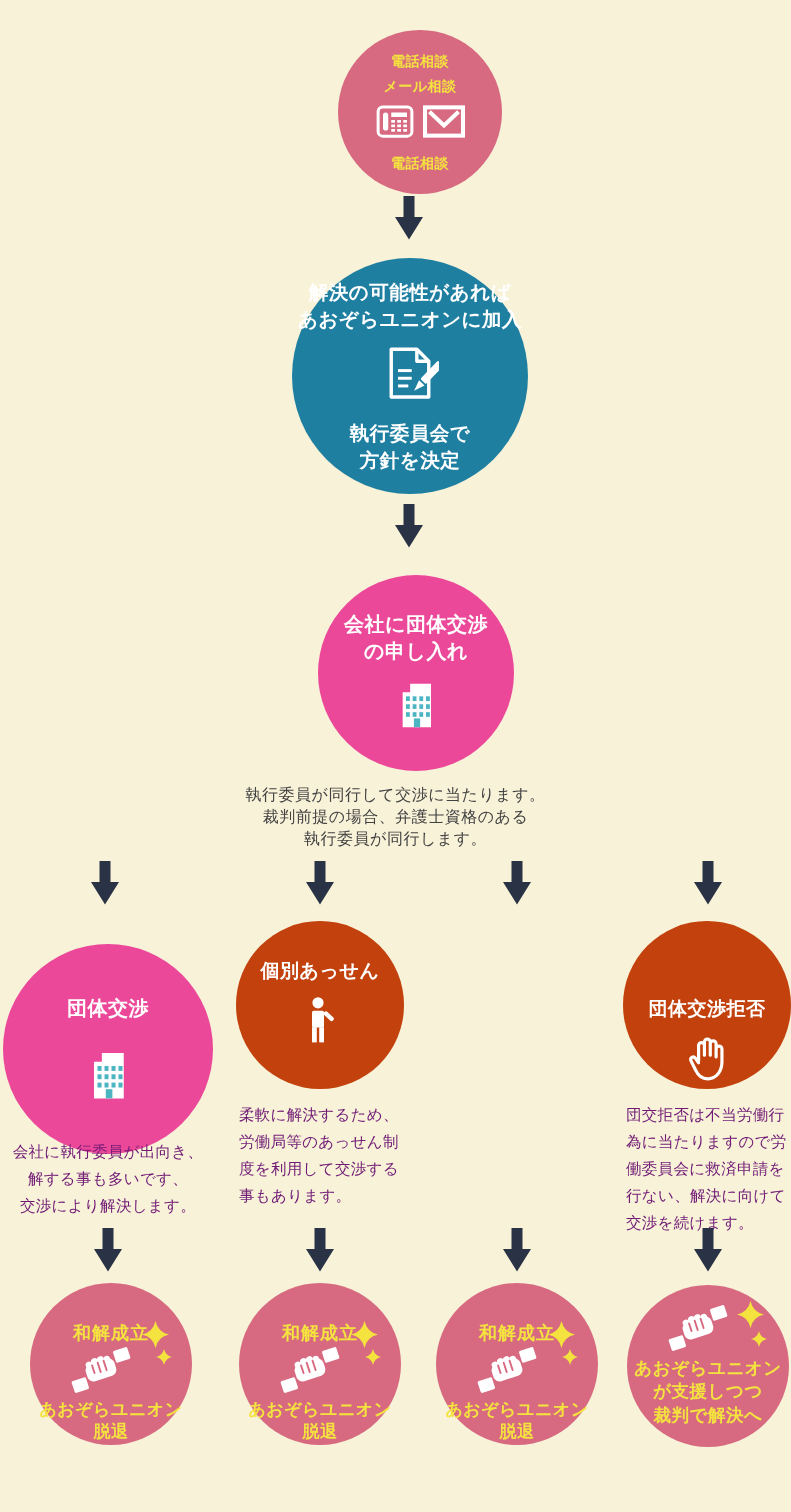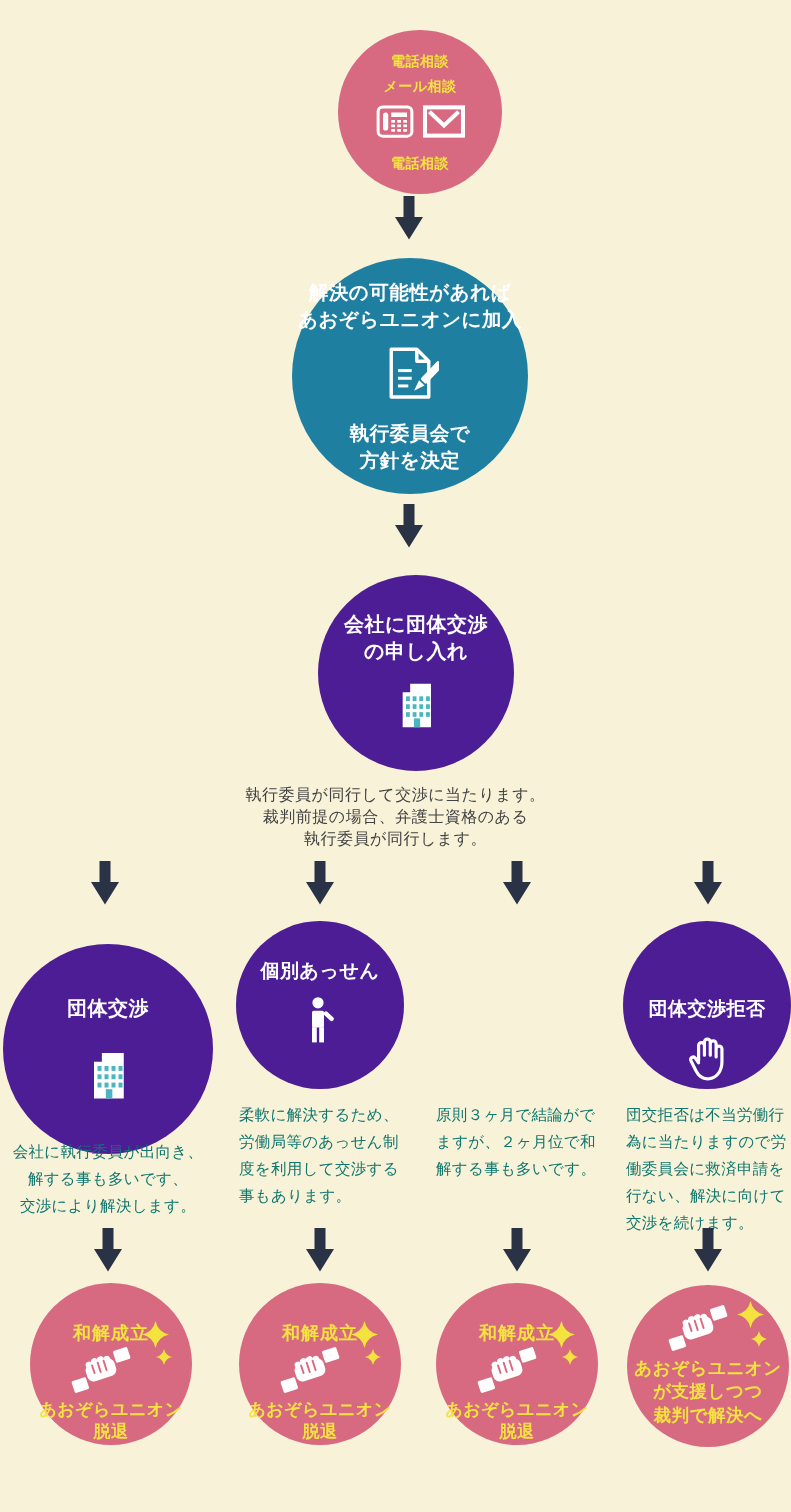--- a/index.html
+++ b/index.html
@@ -14,33 +14,33 @@
     overflow:hidden;
   }
   .circle{
     position:absolute;border-radius:50%;
     display:flex;flex-direction:column;align-items:center;justify-content:center;
     text-align:center;box-sizing:border-box;
   }
   .pre{white-space:pre-line;}
   .pink{background:#d76a80;}
   .darkteal{background:#1e7fa1;}
-  .teal{background:#4c1d95;}
-  .green{background:#4c1d95;}
+  .teal{background:#ec4899;}
+  .green{background:#c2410c;}
   .ytxt{color:#f4e33f;font-weight:700;}
   .wtxt{color:#ffffff;font-weight:700;}
   .arrow{position:absolute;width:30px;height:44px;}
   .arrow svg{display:block;width:100%;height:100%;}
   .note{
     position:absolute;left:0;top:784px;width:791px;
     text-align:center;color:#424242;font-size:16px;line-height:22px;
     letter-spacing:0.5px;
   }
   .desc{
-    position:absolute;color:#0f766e;font-size:15.5px;line-height:27px;
+    position:absolute;color:#701a75;font-size:15.5px;line-height:27px;
     letter-spacing:0.3px;
   }
   .desc.center{text-align:center;}
   
   .c1{left:338px;top:30px;width:164px;height:164px;font-size:14px;line-height:24.5px;letter-spacing:0.5px;}
   .c1 .icon-row{display:flex;align-items:center;gap:9px;margin:7px 0 5px 0;}
   .c2{left:292px;top:258px;width:236px;height:236px;font-size:19.5px;line-height:27px;letter-spacing:0.5px;}
   .c2 .mid-icon{margin:10px 0 8px 0;}
   .c3{left:318px;top:575px;width:196px;height:196px;font-size:20px;line-height:27.5px;letter-spacing:0.5px;}
   .c3 .mid-icon{margin-top:12px;}
@@ -250,23 +250,20 @@
     </div>
   </div>
 
   <div class="desc center pre d1">会社に執行委員が出向き、
 解する事も多いです、
 交渉により解決します。</div>
   <div class="desc pre d2">柔軟に解決するため、
 労働局等のあっせん制
 度を利用して交渉する
 事もあります。</div>
-  <div class="desc pre d3">原則３ヶ月で結論がで
-ますが、２ヶ月位で和
-解する事も多いです。</div>
   <div class="desc pre d4">団交拒否は不当労働行
 為に当たりますので労
 働委員会に救済申請を
 行ない、解決に向けて
 交渉を続けます。</div>
 
   <div class="arrow" style="left:93px;top:1228px;">
     <svg viewBox="0 0 30 44">
         <path d="M9.5 0 H20.5 V21 H29 L15 43.5 L1 21 H9.5 Z" fill="#2a3245"></path>
       </svg>

